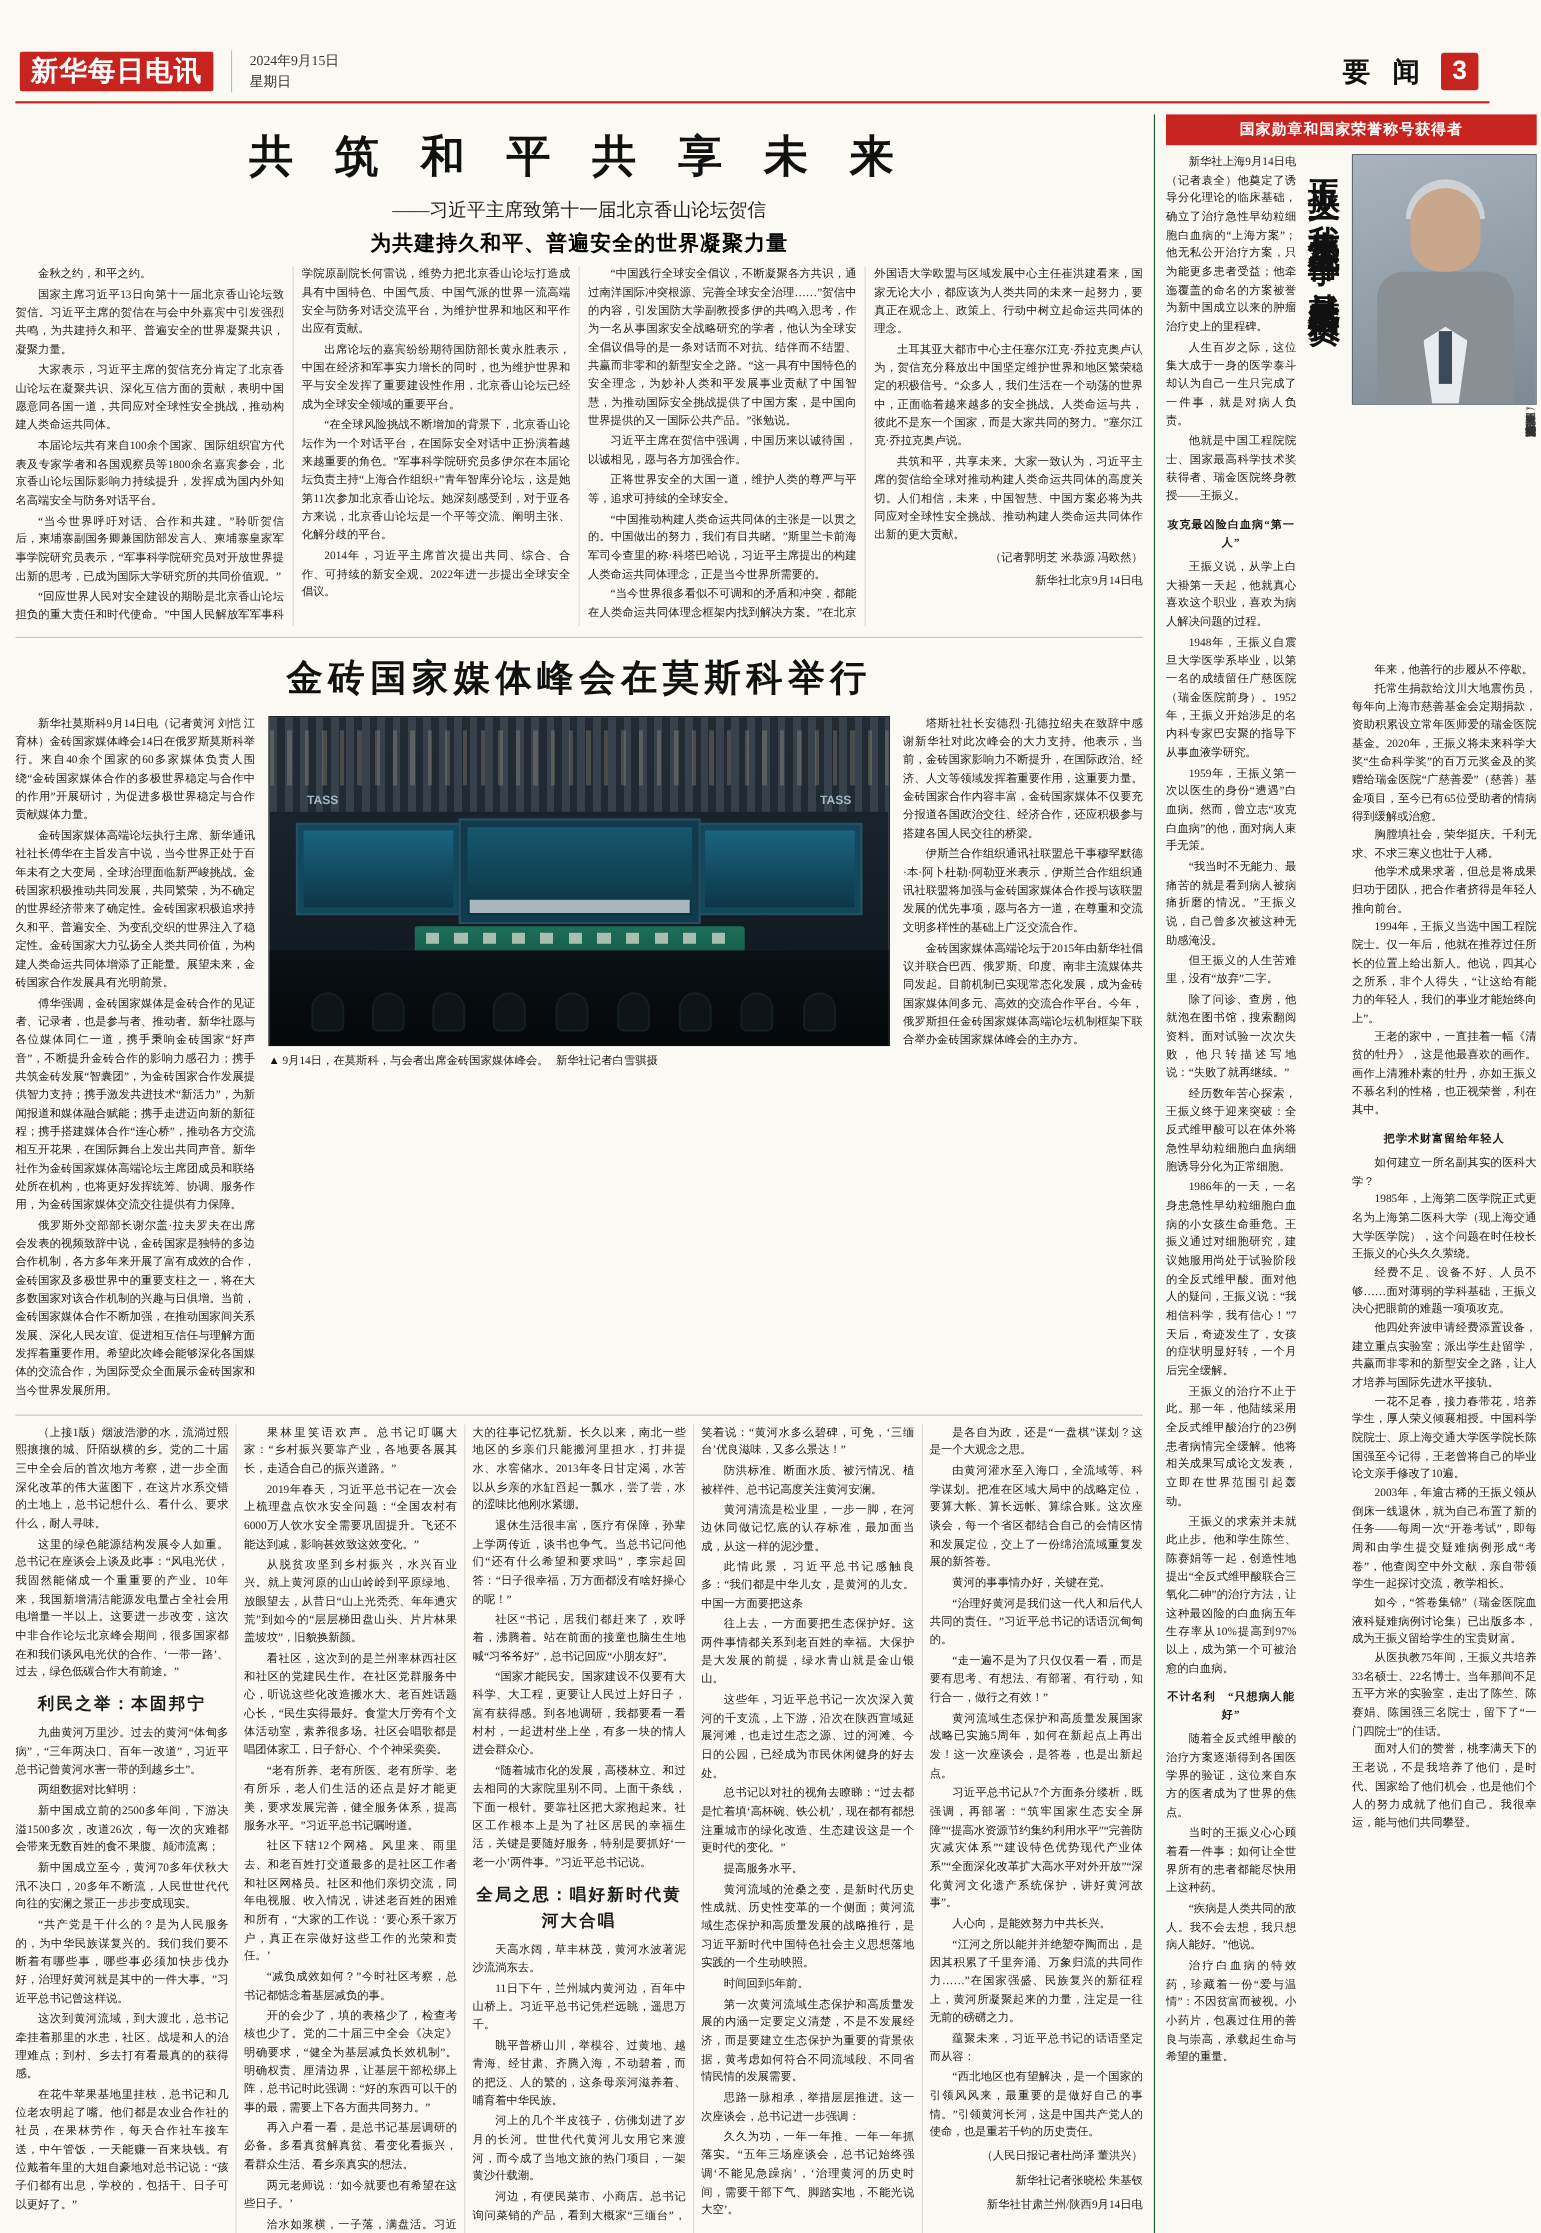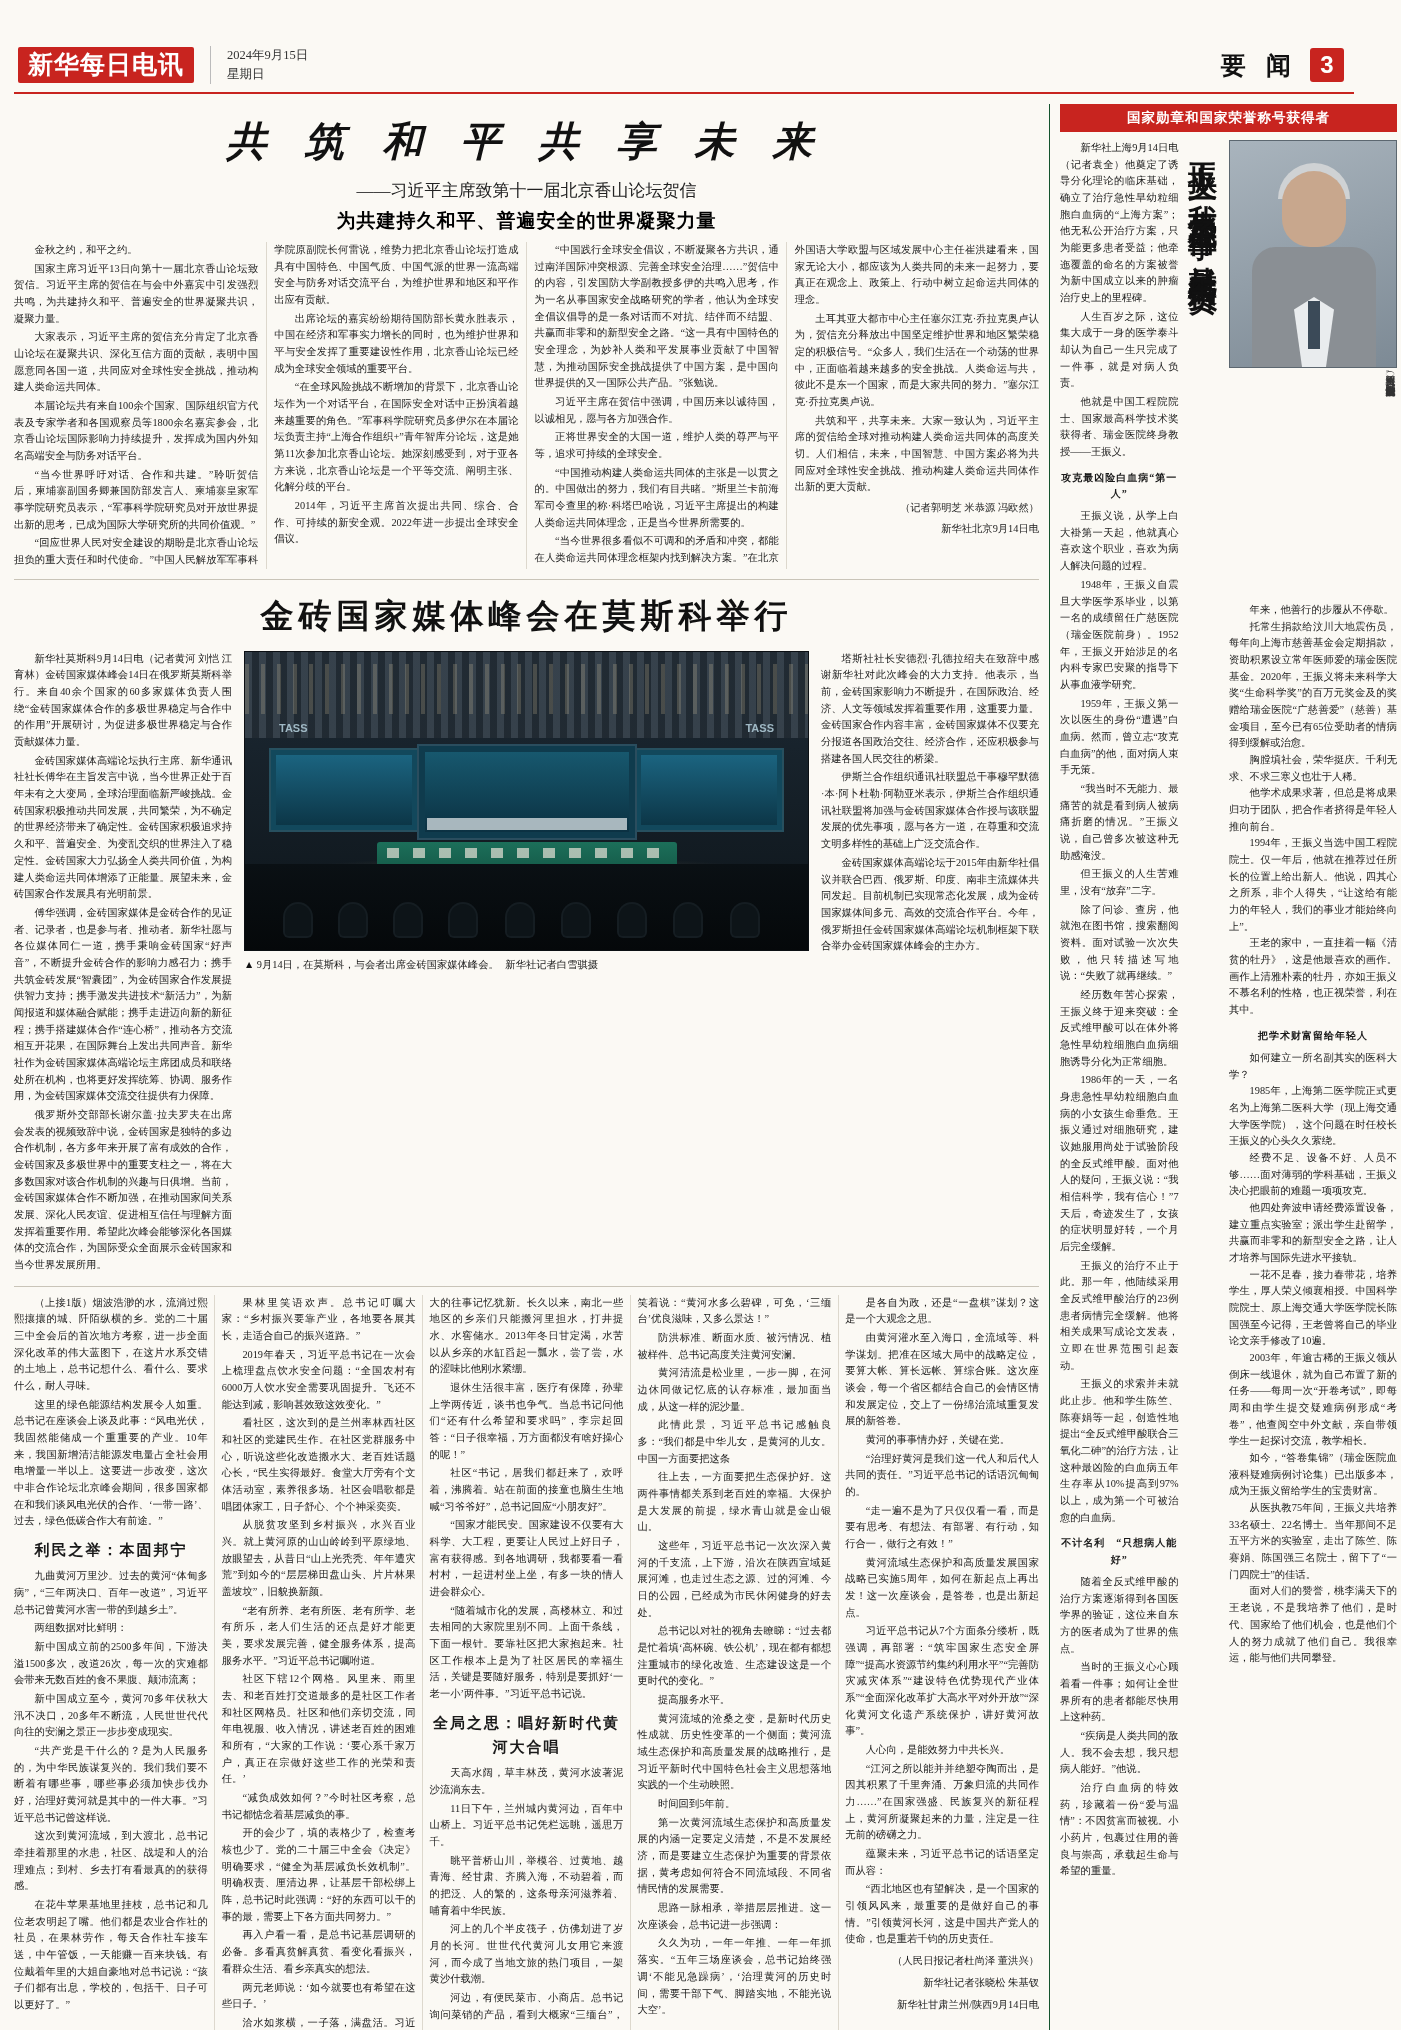--- a/index.html
+++ b/index.html
@@ -51,21 +51,21 @@
   
   .content { display: flex; gap: 10px; padding-top: 10px; }
   .left-col { width: 1025px; }
   .right-col {
     width: 348px; border-left: 1px solid #14532d; padding-left: 10px;
   }
 
   
   .lead-title {
     text-align: center; font-size: 40px; font-weight: bold;
-    letter-spacing: 14px; padding: 10px 0 4px 0; color: #111; font-style: italic;
+    letter-spacing: 14px; padding: 10px 0 4px 0; color: #111;
   }
   .lead-sub1 {
     text-align: center; font-size: 17px; padding: 6px 0 2px 0; color: #222;
   }
   .lead-sub2 {
     text-align: center; font-size: 19px; font-weight: bold;
     padding: 4px 0 8px 0; color: #000000; letter-spacing: 1px;
   }
 
   .cols-4 {
@@ -290,22 +290,22 @@
         <h3 class="breakavoid">利民之举：本固邦宁</h3>
         <p>九曲黄河万里沙。过去的黄河“体甸多病”，“三年两决口、百年一改道”，习近平总书记曾黄河水害一带的到越乡土”。</p>
         <p>两组数据对比鲜明：</p>
         <p>新中国成立前的2500多年间，下游决溢1500多次，改道26次，每一次的灾难都会带来无数百姓的食不果腹、颠沛流离；</p>
         <p>新中国成立至今，黄河70多年伏秋大汛不决口，20多年不断流，人民世世代代向往的安澜之景正一步步变成现实。</p>
         <p>“共产党是干什么的？是为人民服务的，为中华民族谋复兴的。我们我们要不断着有哪些事，哪些事必须加快步伐办好，治理好黄河就是其中的一件大事。”习近平总书记曾这样说。</p>
         <p>这次到黄河流域，到大渡北，总书记牵挂着那里的水患，社区、战堤和人的治理难点；到村、乡去打有看最真的的获得感。</p>
         <p>在花牛苹果基地里挂枝，总书记和几位老农明起了嘴。他们都是农业合作社的社员，在果林劳作，每天合作社车接车送，中午管饭，一天能赚一百来块钱。有位戴着年里的大姐自豪地对总书记说：“孩子们都有出息，学校的，包括干、日子可以更好了。”</p>
         <p>果林里笑语欢声。总书记叮嘱大家：“乡村振兴要靠产业，各地要各展其长，走适合自己的振兴道路。”</p>
         <p>2019年春天，习近平总书记在一次会上梳理盘点饮水安全问题：“全国农村有6000万人饮水安全需要巩固提升。飞还不能达到减，影响甚效致这效变化。”</p>
+        <p>从脱贫攻坚到乡村振兴，水兴百业兴。就上黄河原的山山岭岭到平原绿地、放眼望去，从昔日“山上光秃秃、年年遭灾荒”到如今的“层层梯田盘山头、片片林果盖坡坟”，旧貌换新颜。</p>
         <p>看社区，这次到的是兰州率林西社区和社区的党建民生作。在社区党群服务中心，听说这些化改造搬水大、老百姓话题心长，“民生实得最好。食堂大厅旁有个文体活动室，素养很多场。社区会唱歌都是唱团体家工，日子舒心、个个神采奕奕。</p>
-        <p>从脱贫攻坚到乡村振兴，水兴百业兴。就上黄河原的山山岭岭到平原绿地、放眼望去，从昔日“山上光秃秃、年年遭灾荒”到如今的“层层梯田盘山头、片片林果盖坡坟”，旧貌换新颜。</p>
         <p>“老有所养、老有所医、老有所学、老有所乐，老人们生活的还点是好才能更美，要求发展完善，健全服务体系，提高服务水平。”习近平总书记嘱咐道。</p>
         <p>社区下辖12个网格。风里来、雨里去、和老百姓打交道最多的是社区工作者和社区网格员。社区和他们亲切交流，同年电视服、收入情况，讲述老百姓的困难和所有，“大家的工作说：‘要心系千家万户，真正在宗做好这些工作的光荣和责任。’</p>
         <p>“减负成效如何？”今时社区考察，总书记都惦念着基层减负的事。</p>
         <p>开的会少了，填的表格少了，检查考核也少了。党的二十届三中全会《决定》明确要求，“健全为基层减负长效机制”。明确权责、厘清边界，让基层干部松绑上阵，总书记时此强调：“好的东西可以干的事的最，需要上下各方面共同努力。”</p>
         <p>再入户看一看，是总书记基层调研的必备。多看真贫解真贫、看变化看振兴，看群众生活、看乡亲真实的想法。</p>
         <p>两元老师说：‘如今就要也有希望在这些日子。’</p>
         <p>洽水如浆横，一子落，满盘活。习近平总书记对黄河问题在眼北扩岸，喝会冀大的往事记忆犹新。长久以来，南北一些地区的乡亲们只能搬河里担水，打井提水、水窖储水。2013年冬日甘定渴，水苦以从乡亲的水缸舀起一瓢水，尝了尝，水的涩味比他刚水紧绷。</p>
 
         <p>退休生活很丰富，医疗有保障，孙辈上学两传近，谈书也争气。当总书记问他们“还有什么希望和要求吗”，李宗起回答：“日子很幸福，万方面都没有啥好操心的呢！”</p>
         <p>社区“书记，居我们都赶来了，欢呼着，沸腾着。站在前面的接童也脑生生地喊“习爷爷好”，总书记回应“小朋友好”。</p>

